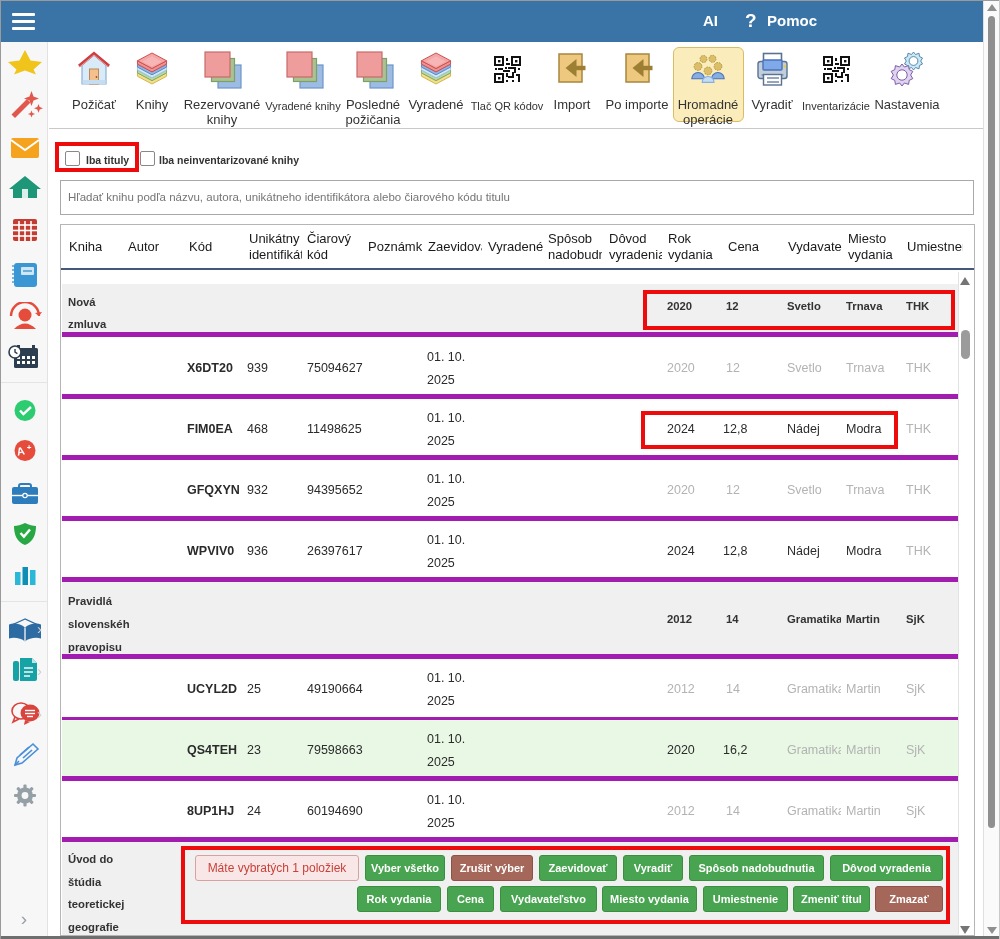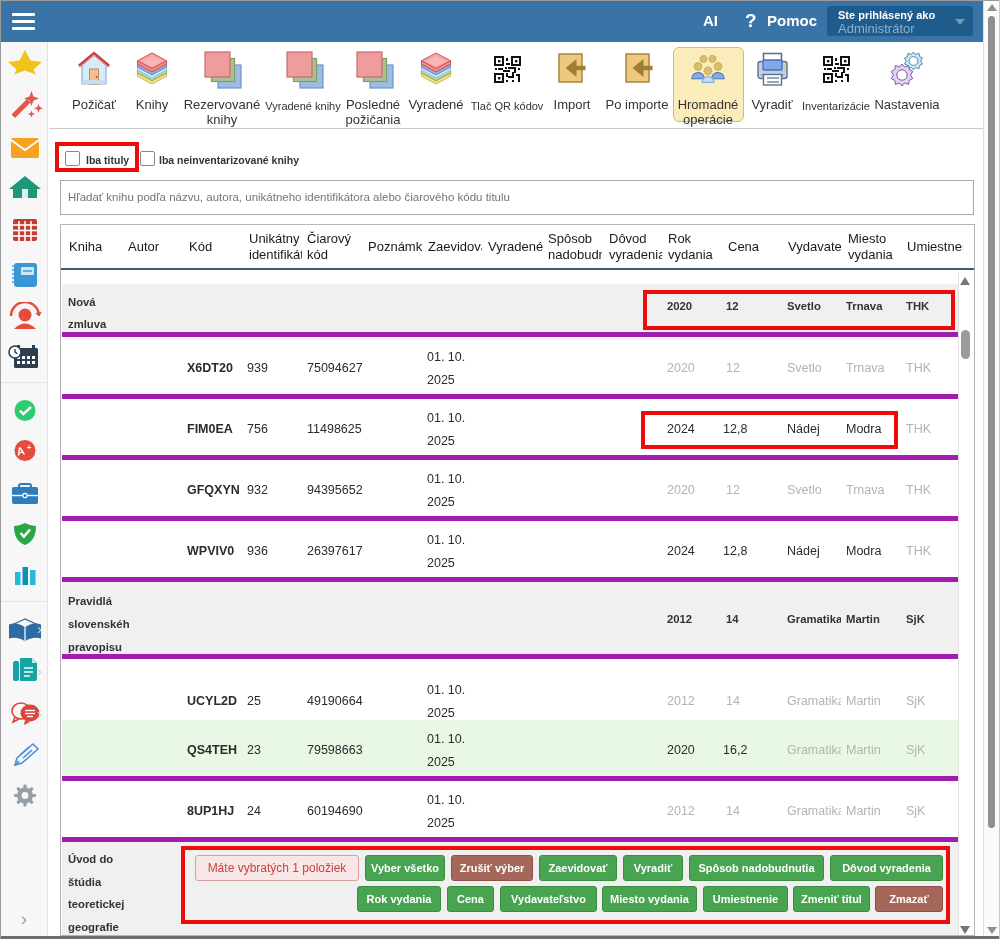--- a/index.html
+++ b/index.html
@@ -54,25 +54,20 @@
 
 <div id="topbar">
   <div id="hamb">
       <div></div>
       <div></div>
       <div></div>
     </div>
   <div class="topitem" style="left:703px">AI</div>
   <div class="topitem" style="left:745px;font-size:19px">?</div>
   <div class="topitem" style="left:767px">Pomoc</div>
-  <div id="userbox">
-      <div class="l1">Ste prihlásený ako</div>
-      <div class="l2">Administrátor</div>
-      <div class="car"></div>
-    </div>
 </div>
 
 <div id="sidebar"></div>
 <div id="sideicons">
 
 <svg class="sic" style="top:49px" width="48" height="26" viewBox="0 0 48 26">
       <path d="M24 1 L29.5 11.5 L41 13 L32.5 20.5 L35 25.5 L24 21.5 L13 25.5 L15.5 20.5 L7 13 L18.5 11.5 Z" fill="#f0c41b"></path>
     </svg>
 
 <svg class="sic" style="top:91px" width="48" height="28" viewBox="0 0 48 28">
@@ -415,21 +410,21 @@
       <span class="cell" style="left:245px;top:24px">75094627</span>
       <span class="cell" style="left:365px;top:9px;line-height:23px">01. 10.<br>2025</span>
       <span class="cell gray" style="left:605px;top:24px">2020</span>
       <span class="cell gray" style="left:664px;top:24px">12</span>
       <span class="cell gray" style="left:725px;top:24px">Svetlo</span>
       <span class="cell gray" style="left:784px;top:24px">Trnava</span>
       <span class="cell gray" style="left:844px;top:24px">THK</span>
     </div>
     <div class="row" style="top:174px;height:61px">
       <span class="cell b" style="left:125px;top:23px">FIM0EA</span>
-      <span class="cell" style="left:185px;top:23px">756</span>
+      <span class="cell" style="left:185px;top:23px">468</span>
       <span class="cell" style="left:245px;top:23px">11498625</span>
       <span class="cell" style="left:365px;top:8px;line-height:23px">01. 10.<br>2025</span>
       <span class="cell" style="left:605px;top:23px">2024</span>
       <span class="cell" style="left:661px;top:23px">12,8</span>
       <span class="cell" style="left:725px;top:23px">Nádej</span>
       <span class="cell" style="left:784px;top:23px">Modra</span>
       <span class="cell gray" style="left:844px;top:23px">THK</span>
     </div>
     <div class="row" style="top:235px;height:61px">
       <span class="cell b" style="left:125px;top:23px">GFQXYN</span>
@@ -454,21 +449,21 @@
       <span class="cell gray" style="left:844px;top:23px">THK</span>
     </div>
     <div class="row grp" style="top:357px;height:77px">
       <span class="cell g2 wrap" style="left:6px;top:8px;line-height:23px;width:62px;overflow:hidden;display:inline-block">Pravidlá slovenského pravopisu</span>
       <span class="cell g2" style="left:605px;top:31px">2012</span>
       <span class="cell g2" style="left:664px;top:31px">14</span>
       <span class="cell g2" style="left:725px;top:31px;width:54px;overflow:hidden;display:inline-block">Gramatika</span>
       <span class="cell g2" style="left:784px;top:31px">Martin</span>
       <span class="cell g2" style="left:844px;top:31px">SjK</span>
     </div>
-    <div class="row" style="top:446px;height:63px">
+    <div class="row" style="top:434px;height:63px">
       <span class="cell b" style="left:125px;top:23px">UCYL2D</span>
       <span class="cell" style="left:185px;top:23px">25</span>
       <span class="cell" style="left:245px;top:23px">49190664</span>
       <span class="cell" style="left:365px;top:8px;line-height:23px">01. 10.<br>2025</span>
       <span class="cell gray" style="left:605px;top:23px">2012</span>
       <span class="cell gray" style="left:664px;top:23px">14</span>
       <span class="cell gray" style="left:725px;top:23px;width:54px;overflow:hidden;display:inline-block">Gramatika</span>
       <span class="cell gray" style="left:784px;top:23px">Martin</span>
       <span class="cell gray" style="left:844px;top:23px">SjK</span>
     </div>

